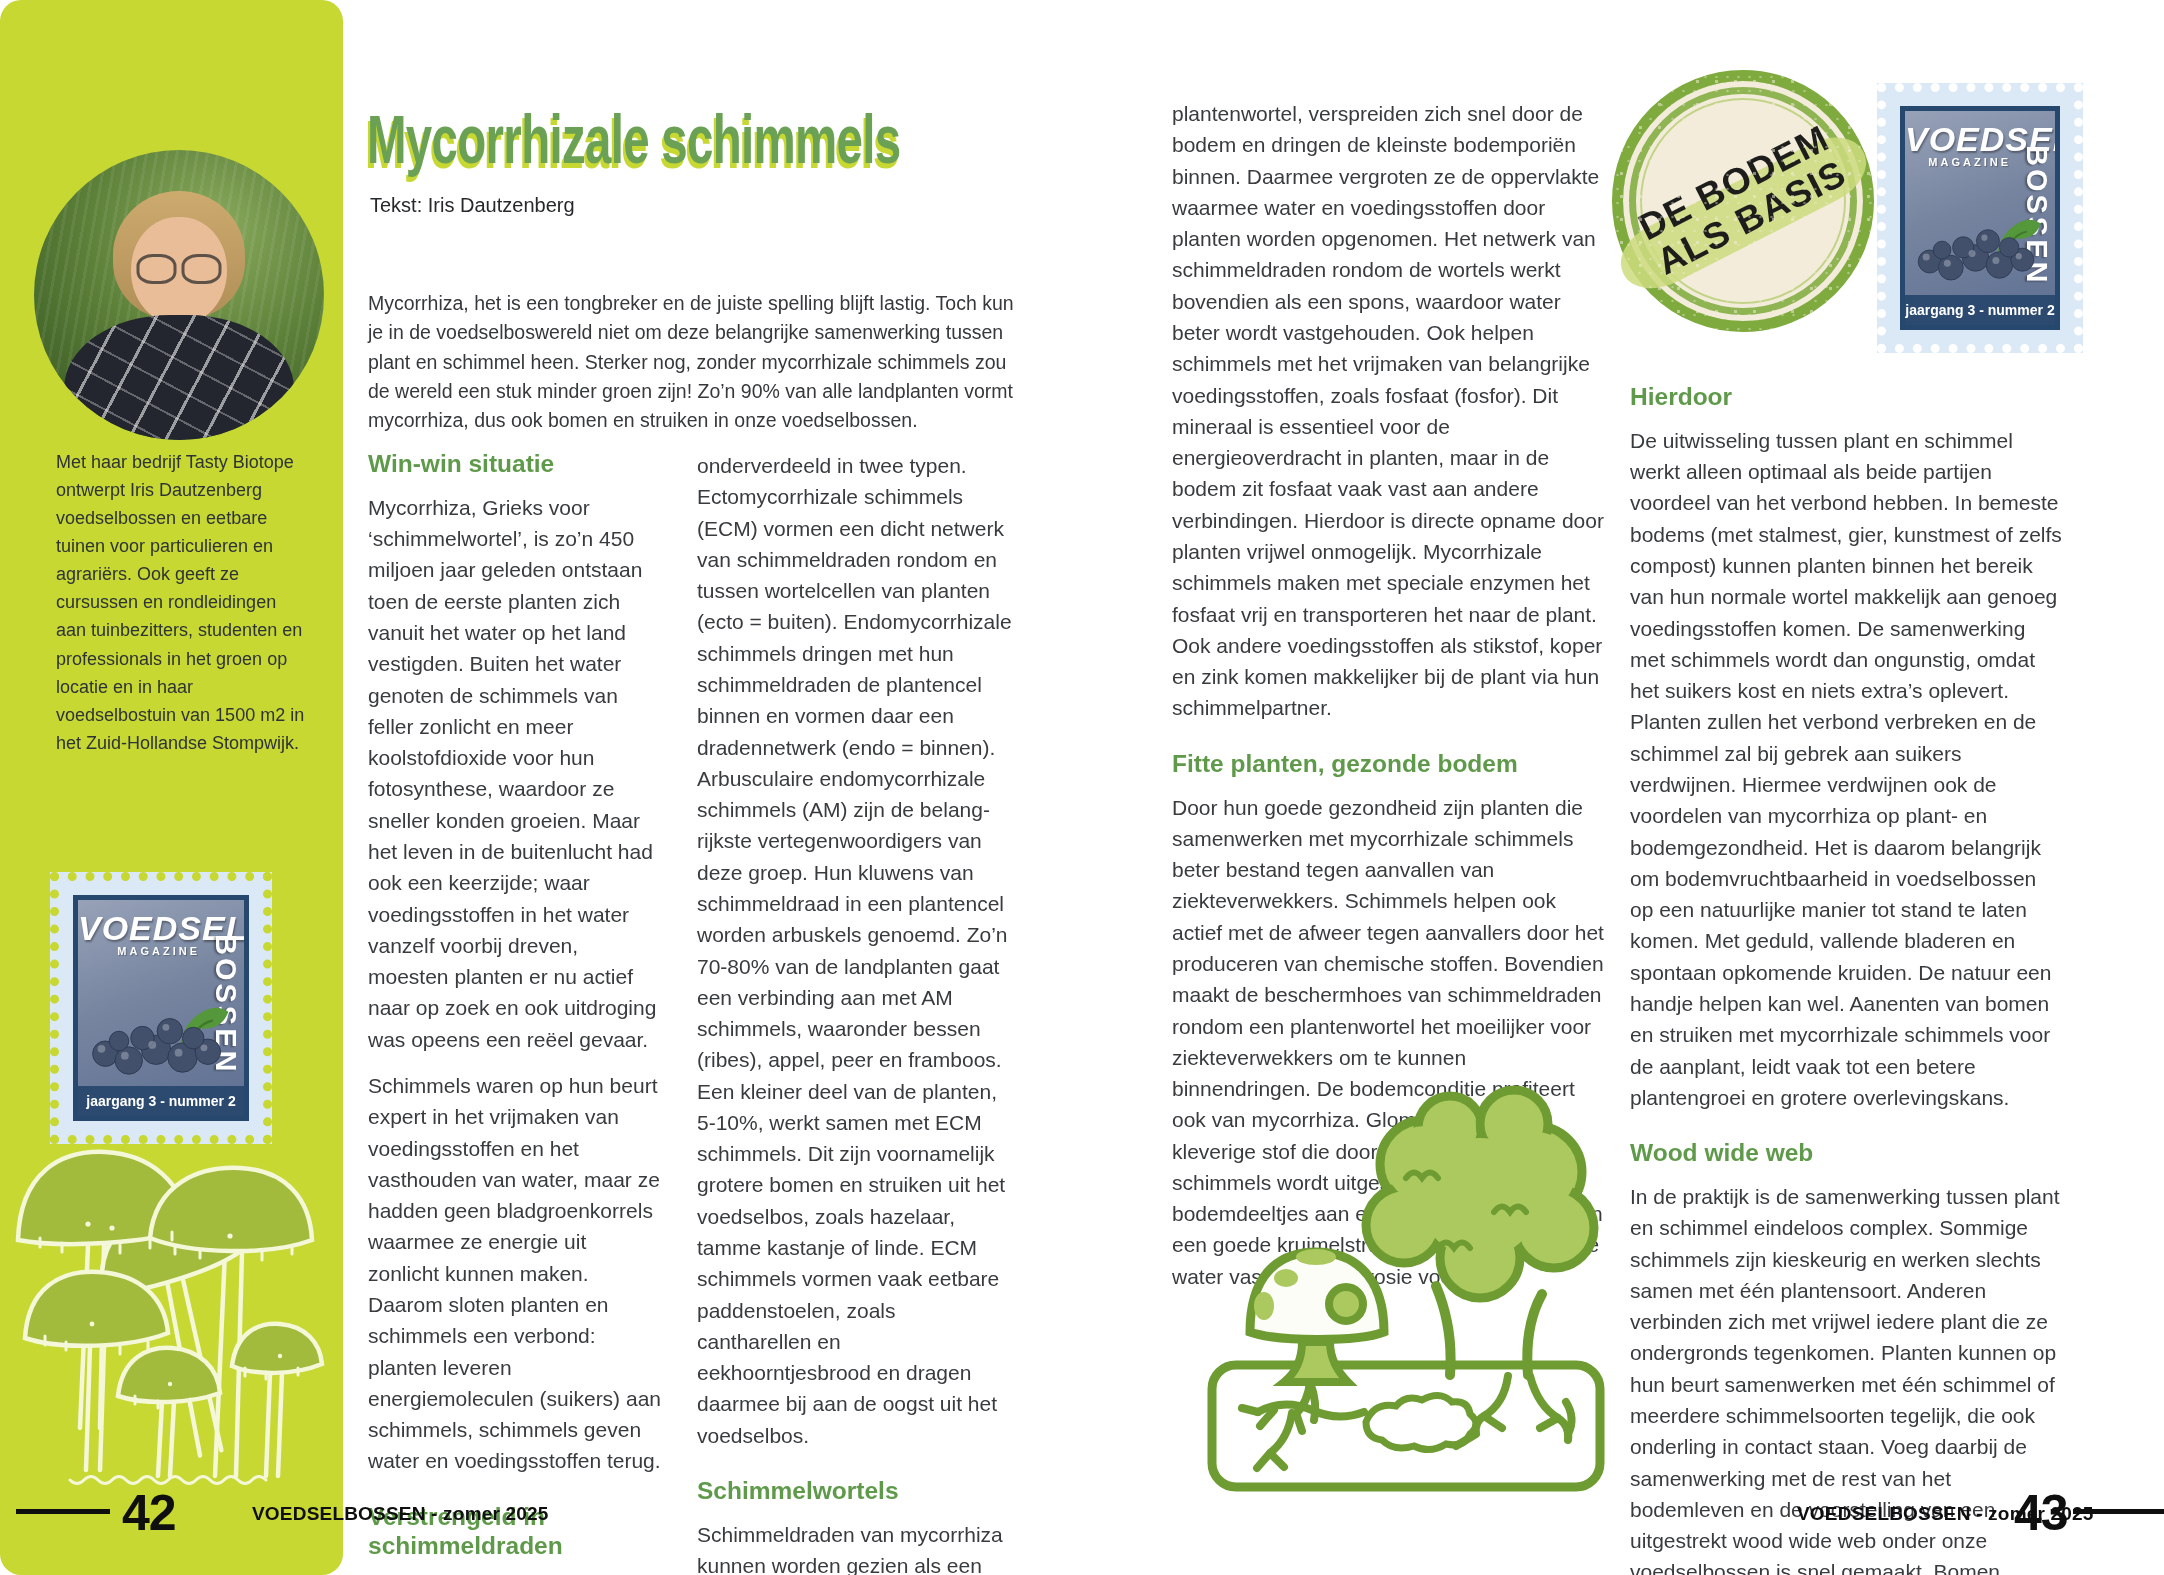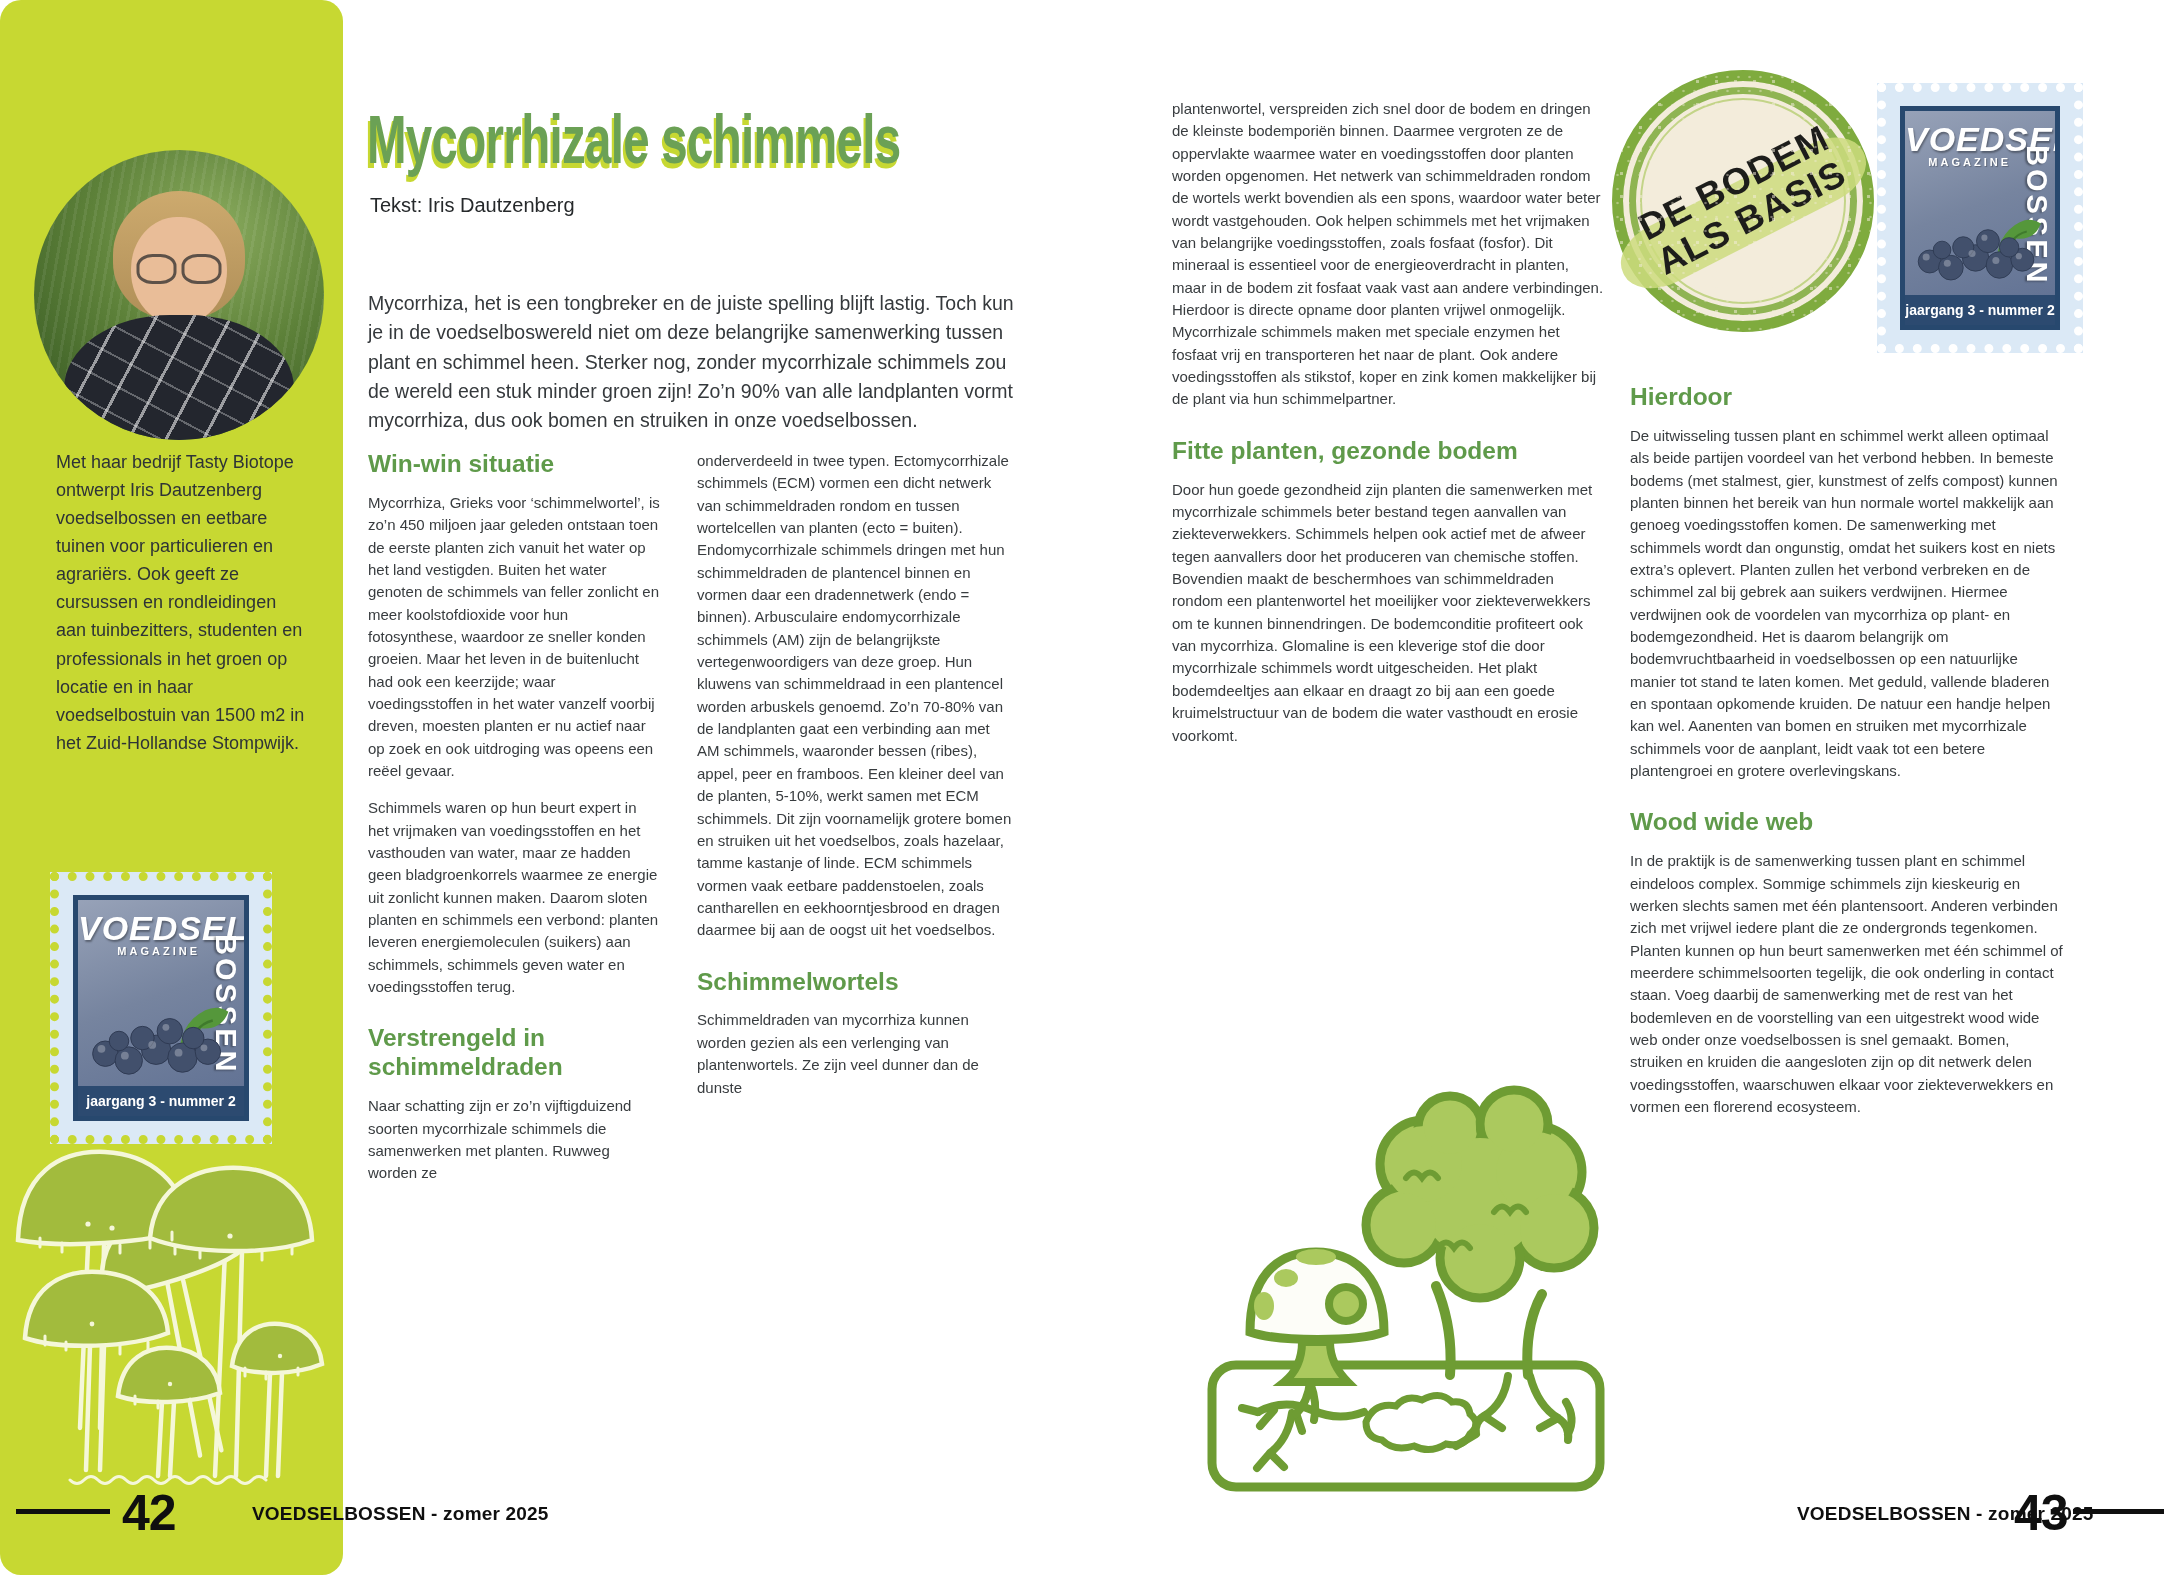--- a/index.html
+++ b/index.html
@@ -46,21 +46,21 @@
   .title{position:absolute;left:367px;top:100px;font-size:66px;font-weight:800;letter-spacing:-1px;color:#6ba155;
     white-space:nowrap;transform:scale(.72,1.04);transform-origin:left top;text-shadow:-3px 4px 0 #c7d832;margin:0;}
   .byline{position:absolute;left:370px;top:194px;font-size:20px;color:#26292b;margin:0;}
   .intro{position:absolute;left:368px;top:289px;width:655px;font-size:19.5px;line-height:1.5;color:#35393c;margin:0;}
   
   .col{position:absolute;}
   .c42a{left:368px;top:450px;width:293px;}
   .c42b{left:697px;top:450px;width:318px;}
   .c43a{left:1172px;top:98px;width:432px;}
   .c43b{left:1630px;top:383px;width:434px;}
-  .col p{font-size:15px;line-height:1.49;margin:0 0 15px 0;color:#383c3f;}
+  .col p{font-size:21px;line-height:1.49;margin:0 0 15px 0;color:#383c3f;}
   .col h3{font-size:24.5px;line-height:1.18;font-weight:800;color:#5f9a4a;margin:26px 0 13px 0;}
   .col h3:first-child{margin-top:0;}
   
   .f-line{position:absolute;top:1509px;height:5px;background:#0f0f0f;}
   .f-line-l{left:16px;width:94px;}
   .f-line-r{left:2073px;width:91px;}
   .pagenum{position:absolute;top:1484px;font-size:50px;font-weight:800;color:#0f0f0f;letter-spacing:-1px;margin:0;}
   .pn42{left:122px;}
   .pn43{left:2014px;}
   .f-label{position:absolute;top:1503px;font-size:19px;font-weight:700;color:#0f0f0f;letter-spacing:.2px;margin:0;}

